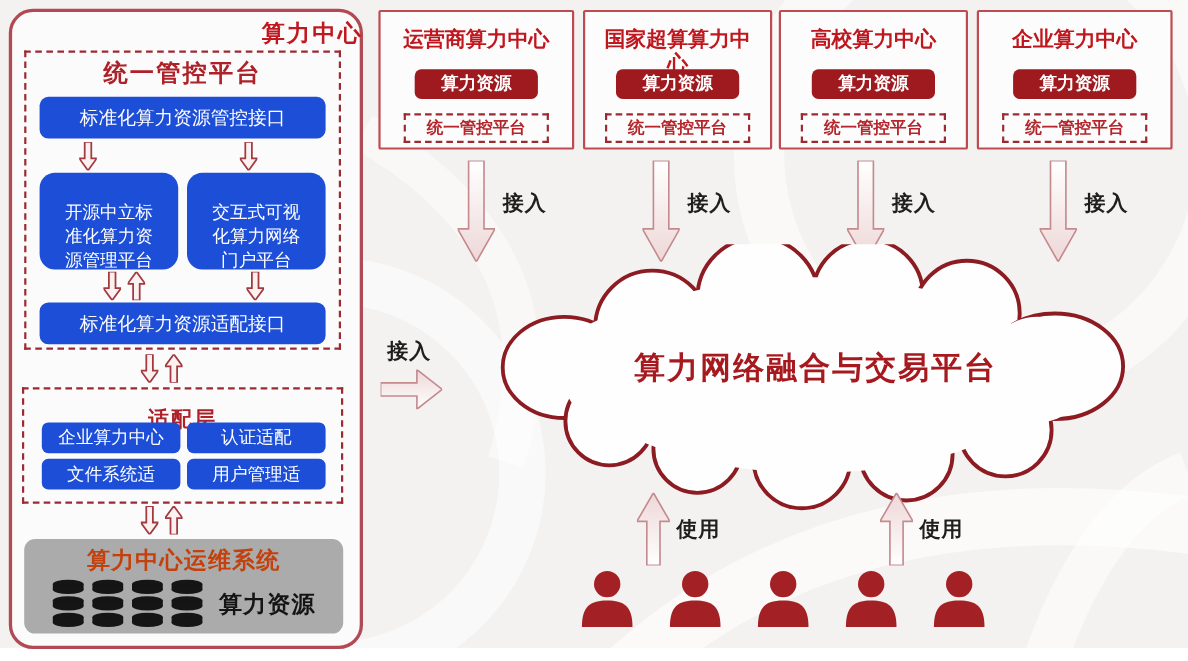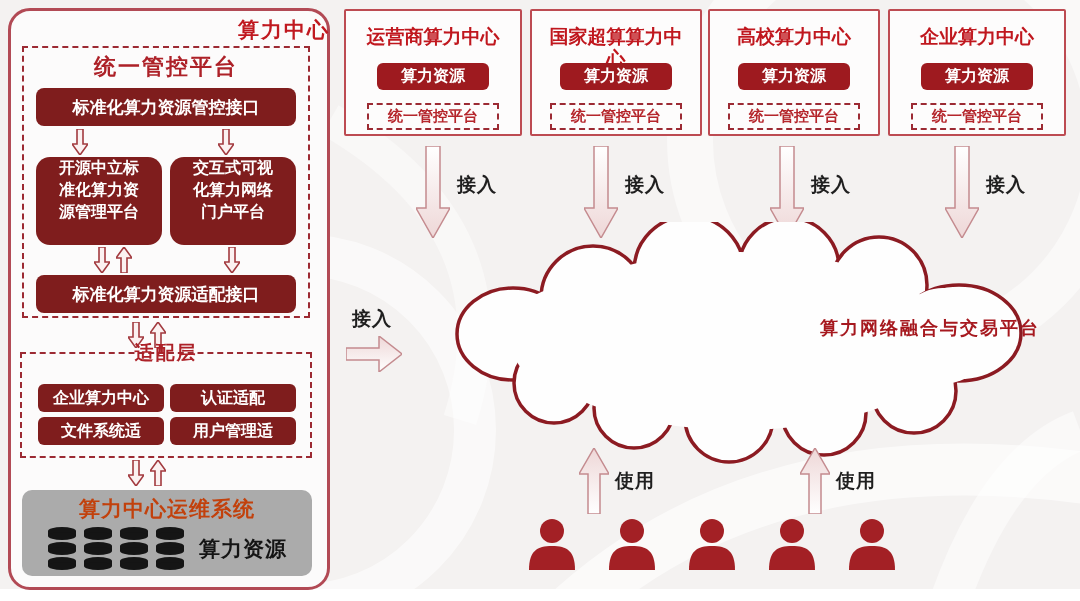--- a/index.html
+++ b/index.html
@@ -14,28 +14,28 @@
 
   
   .left-panel{
     left:8px;top:8px;width:322px;height:582px;
     background:#fcfbfb;border:3px solid #b24a55;border-radius:22px;
   }
   .panel-title{left:8px;top:16px;width:322px;font-size:21px;font-weight:bold;color:#c0181f;text-align:right;letter-spacing:2px;}
   .dashed-box{border:2.5px dashed #9c2a33;background:transparent;}
   .unified-box{left:22px;top:46px;width:288px;height:272px;}
   .unified-title{left:22px;top:52px;width:288px;font-size:22px;font-weight:bold;color:#ad2128;text-align:center;letter-spacing:2px;}
-  .fill-box{background:#7f1d1d;color:#ffffff;font-weight:bold;border-radius:8px;}
+  .fill-box{background:#1d4ed8;color:#ffffff;font-weight:normal;border-radius:8px;}
   .iface-top{left:36px;top:88px;width:260px;height:38px;font-size:17px;}
   .iface-bottom{left:36px;top:275px;width:260px;height:38px;font-size:17px;}
-  .plat-box{width:126px;height:88px;border-radius:14px;font-size:16px;line-height:22px;padding:0 21px;word-break:break-all;text-align:center;}
+  .plat-box{width:126px;height:88px;border-radius:14px;font-size:16px;line-height:22px;padding:25px 21px;word-break:break-all;text-align:center;}
   .plat-left{left:36px;top:157px;}
   .plat-right{left:170px;top:157px;}
   .adapter-box{left:20px;top:352px;width:292px;height:106px;}
-  .adapter-title{left:20px;top:340px;width:292px;font-size:19px;font-weight:bold;color:#ad2128;text-align:center;letter-spacing:2px;}
+  .adapter-title{left:20px;top:368px;width:292px;font-size:19px;font-weight:bold;color:#ad2128;text-align:center;letter-spacing:2px;}
   .adapter-item{width:126px;height:28px;border-radius:6px;font-size:16px;}
   .ops-box{left:22px;top:490px;width:290px;height:86px;background:#ababab;border-radius:10px;}
   .ops-title{left:22px;top:495px;width:290px;font-size:21px;font-weight:bold;color:#c2410c;text-align:center;letter-spacing:1px;}
   .ops-row{left:22px;top:524px;width:290px;height:50px;display:flex;align-items:center;justify-content:center;gap:6px;}
   .ops-label{font-size:21px;font-weight:bold;color:#141414;margin-left:8px;letter-spacing:1px;}
 
   
   .center-box{
     top:9px;height:127px;background:#fdfcfc;
     border:2.5px solid #bd4b52;border-radius:2px;
@@ -44,21 +44,21 @@
     font-size:19px;line-height:22px;font-weight:bold;color:#c0171e;text-align:center;word-break:break-all;}
   .center-resource{position:absolute;left:50%;transform:translateX(-50%);top:52px;width:112px;height:27px;
     background:#9e1a1f;color:#fff;font-weight:bold;font-size:16px;border-radius:6px;display:flex;align-items:center;justify-content:center;}
   .center-platform{position:absolute;left:50%;transform:translateX(-50%);top:92px;width:132px;height:27px;
     border:2px dashed #9c2a33;color:#b5262c;font-weight:bold;font-size:15px;display:flex;align-items:center;justify-content:center;}
 
   
   .flow-label{font-size:19px;font-weight:bold;color:#1f1f1f;letter-spacing:1px;}
 
   
-  .cloud-title{left:443px;top:316px;width:597px;text-align:right;font-size:18px;font-weight:bold;color:#a6191f;letter-spacing:2px;}
+  .cloud-title{left:443px;top:316px;width:597px;text-align:center;font-size:28px;font-weight:bold;color:#a6191f;letter-spacing:2px;}
 </style>
 </head>
 <body>
 
 <div id="stage">
 
   <svg class="abs" style="left:0;top:0;" width="1080" height="601" viewBox="0 0 1080 601">
     <circle cx="300" cy="430" r="175" stroke="#ffffff" stroke-width="42" fill="none" opacity="0.55"></circle>
     <circle cx="900" cy="140" r="210" stroke="#ffffff" stroke-width="46" fill="none" opacity="0.5"></circle>
     <path d="M560,620 Q760,430 1100,480" stroke="#ffffff" stroke-width="52" fill="none" opacity="0.6"></path>

